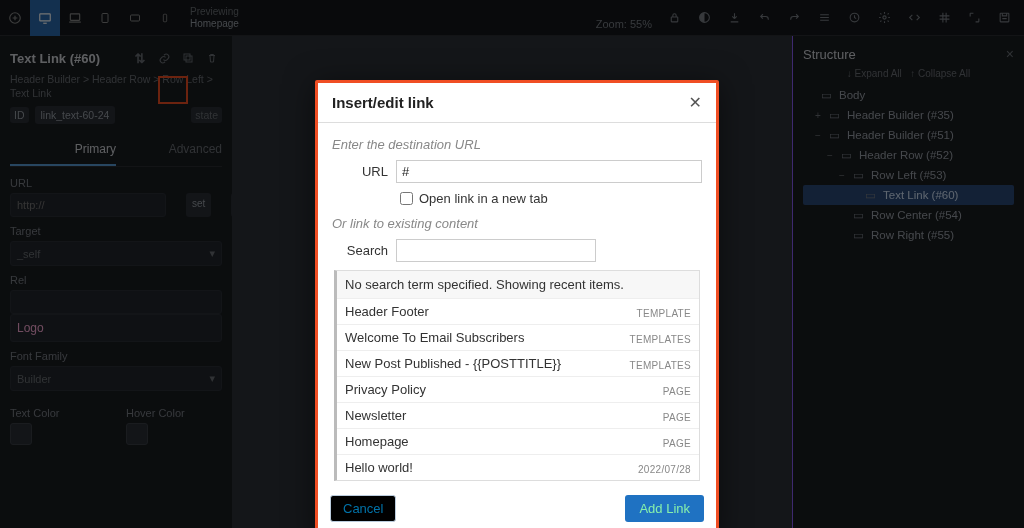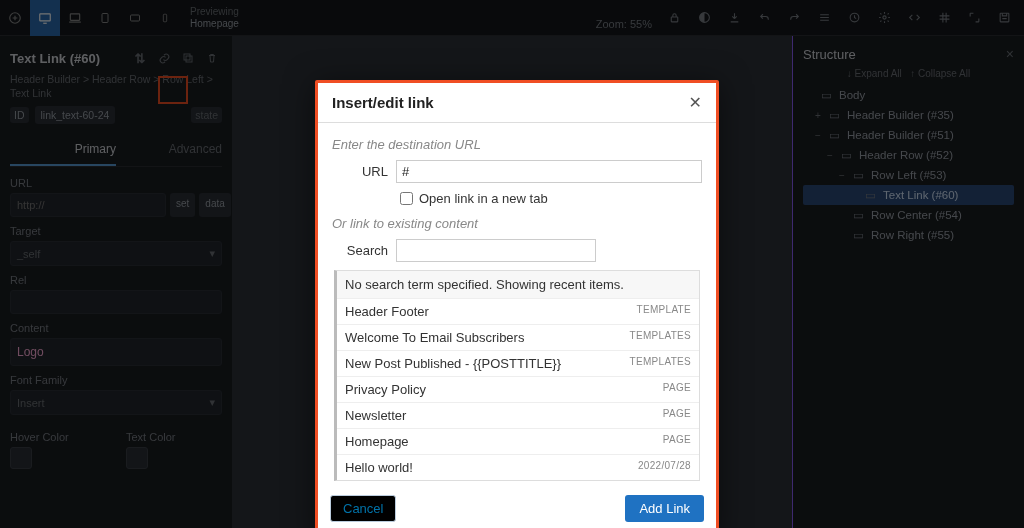--- a/index.html
+++ b/index.html
@@ -25,21 +25,21 @@
 .hl-box { position:absolute; border:2px solid #f04e23; top:40px; left:158px; width:30px; height:28px; }
 .breadcrumb { font-size: 10.5px; color: #6b7075; line-height: 14px; margin-bottom: 6px; }
 .id-chip-row { display:flex; align-items:center; gap:6px; margin-bottom: 10px; }
 .id-chip { background:#2a2f36; color:#9aa0a8; font-size:10.5px; padding:3px 6px; border-radius:3px; }
 .id-chip.sm { padding:2px 4px; }
 .id-chip.state { margin-left:auto; color:#6b7075; }
 .tabs { display:flex; border-bottom:1px solid #2a2d31; margin-bottom:10px; }
 .tabs .tab { flex:1; text-align:right; font-size:12px; padding:8px 0; color:#6b7075; cursor:pointer; }
 .tabs .tab.active { color:#d0d3d8; border-bottom:2px solid #5a9bd5; }
 .field-lab { font-size:11px; color:#7a7f86; margin:8px 0 4px; }
-.field-row { display:flex; gap:4px; }
+.field-row { display:flex; gap:20px; }
 .inp { flex:1; background:#23272d; border:1px solid #2a2f36; color:#6b7075; font-size:11px; padding:5px 6px; border-radius:3px; }
 .mini-btn { background:#2a2f36; color:#9aa0a8; font-size:10px; padding:5px 6px; border-radius:3px; }
 .select { background:#23272d; border:1px solid #2a2f36; color:#6b7075; font-size:11px; padding:5px 6px; border-radius:3px; display:flex; justify-content:space-between; align-items:center; }
 .textarea { background:#23272d; border:1px solid #2a2f36; color:#f9a8d4; font-size:12px; padding:6px; border-radius:3px; min-height:28px; }
 .swatch { width:22px; height:22px; background:#2a2f36; border:1px solid #3a3f46; border-radius:3px; }
 .two-col { display:flex; gap:20px; }
 .two-col > div { flex:1; }
 
 .canvas { flex:1; background:#2e3238; position:relative; }
 
@@ -61,25 +61,25 @@
 .modal-hd h3 { font-size:15px; font-weight:700; color:#222; }
 .modal-hd .close { margin-left:auto; color:#555; font-size:16px; cursor:pointer; }
 .modal-body { padding:10px 14px 4px; }
 .m-lab { font-style:italic; color:#888; font-size:13px; margin:4px 0 8px; }
 .m-row { display:flex; align-items:center; gap:8px; margin-bottom:8px; }
 .m-row .rl { width:56px; text-align:right; font-size:13px; color:#333; }
 .m-row input[type=text] { flex:1; border:1px solid #ccc; padding:3px 5px; font-size:13px; color:#222; }
 .chk-row { display:flex; align-items:center; gap:6px; margin-left:68px; margin-bottom:10px; font-size:13px; color:#333; }
 .results { border:1px solid #ddd; border-left:3px solid #bbb; margin:0 2px; }
 .res-note { font-size:13px; color:#333; padding:6px 8px; background:#f7f7f7; }
-.res-item { display:flex; align-items:flex-start; padding:5px 8px; font-size:13px; color:#333; border-top:1px solid #eee; cursor:pointer; }
+.res-item { display:flex; align-items:flex-end; padding:5px 8px; font-size:13px; color:#333; border-top:1px solid #eee; cursor:pointer; }
 .res-item .tag { margin-left:auto; font-size:10px; color:#888; letter-spacing:.3px; }
 .modal-ft { display:flex; padding:10px 12px 12px; gap:8px; }
 .btn-cancel { border:1px solid #bcd; background:#000000; color:#0073aa; padding:5px 12px; font-size:13px; border-radius:3px; cursor:pointer; }
-.btn-add { margin-left:auto; background:#1f72c2; color:#ffffff; border:none; padding:6px 14px; font-size:13px; border-radius:3px; cursor:pointer; }
+.btn-add { margin-left:auto; background:#1f72c2; color:#86efac; border:none; padding:6px 14px; font-size:13px; border-radius:3px; cursor:pointer; }
 
 svg { display:block; }
 </style>
 </head>
 <body>
 
 <div class="topbar">
   <div class="tb-left">
     <div class="tb-btn">
         <svg width="14" height="14" viewBox="0 0 24 24" fill="none" stroke="currentColor" stroke-width="2">
@@ -234,36 +234,35 @@
 
     <div class="field-lab">Target</div>
     <div class="select">
         <span>_self</span>
         <span>▾</span>
       </div>
 
     <div class="field-lab">Rel</div>
     <input class="inp" style="width: 100%;">
 
-    <div class="field-lab">Content</div>
     <div class="textarea">Logo</div>
 
     <div class="field-lab">Font Family</div>
     <div class="select">
-        <span>Insert</span>
+        <span>Builder</span>
         <span>▾</span>
       </div>
 
     <div class="two-col" style="margin-top:8px">
       <div>
+        <div class="field-lab">Text Color</div>
+        <div class="swatch"></div>
+      </div>
+      <div>
         <div class="field-lab">Hover Color</div>
-        <div class="swatch"></div>
-      </div>
-      <div>
-        <div class="field-lab">Text Color</div>
         <div class="swatch"></div>
       </div>
     </div>
   </div>
 
   <div class="canvas"></div>
 
   <div class="right-panel">
     <div class="hdr">
       <span>Structure</span>

